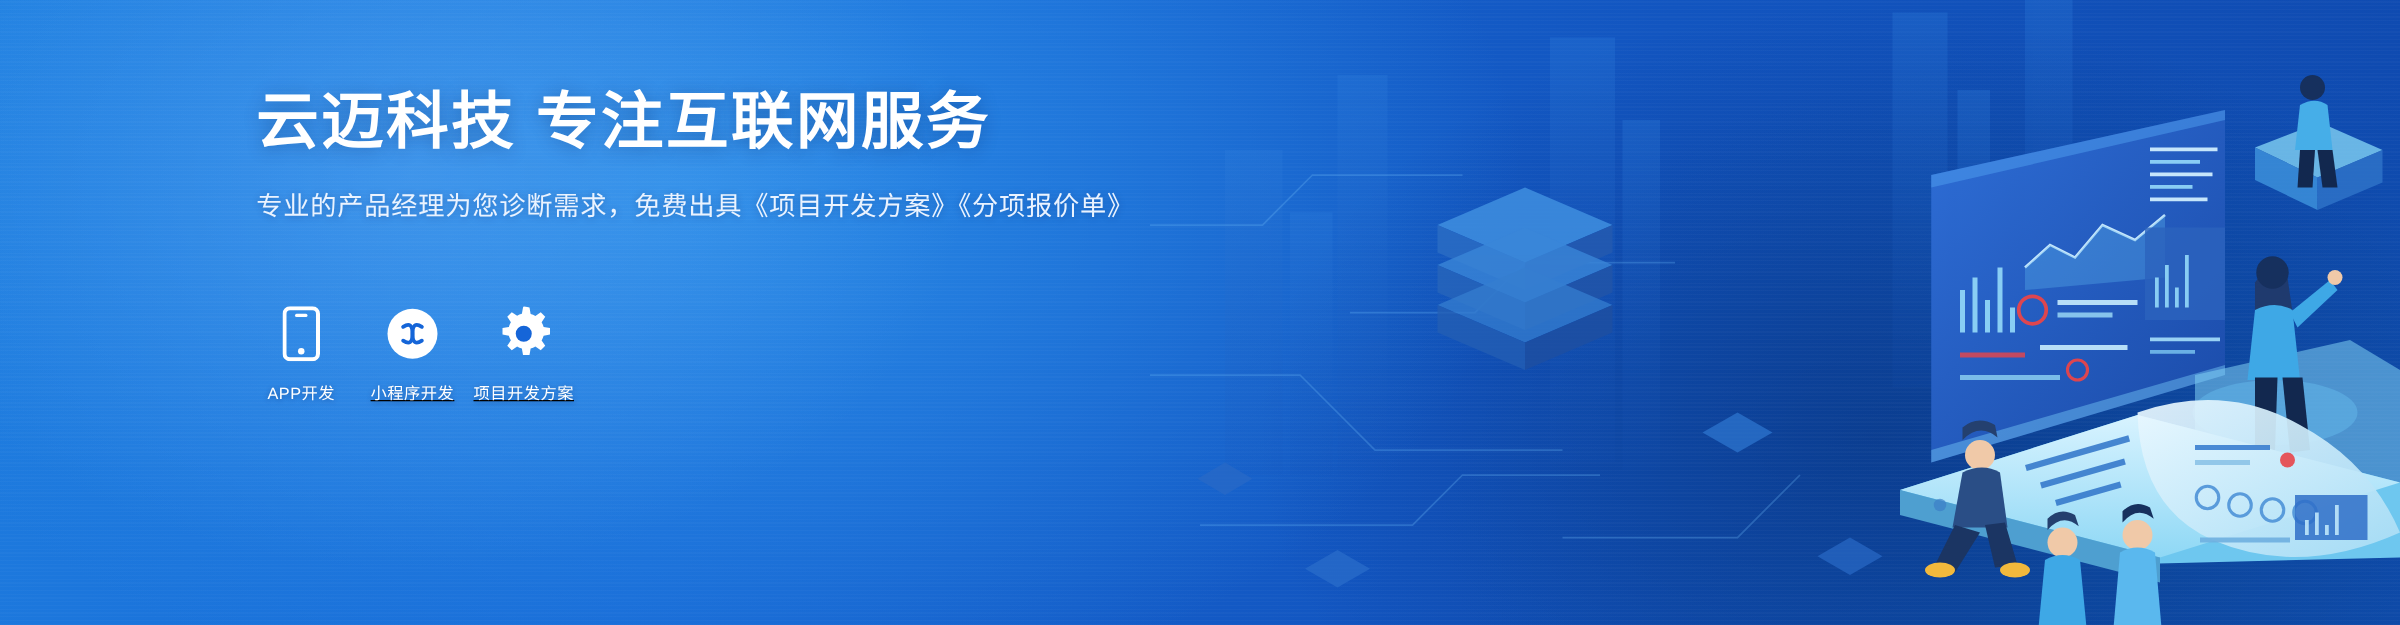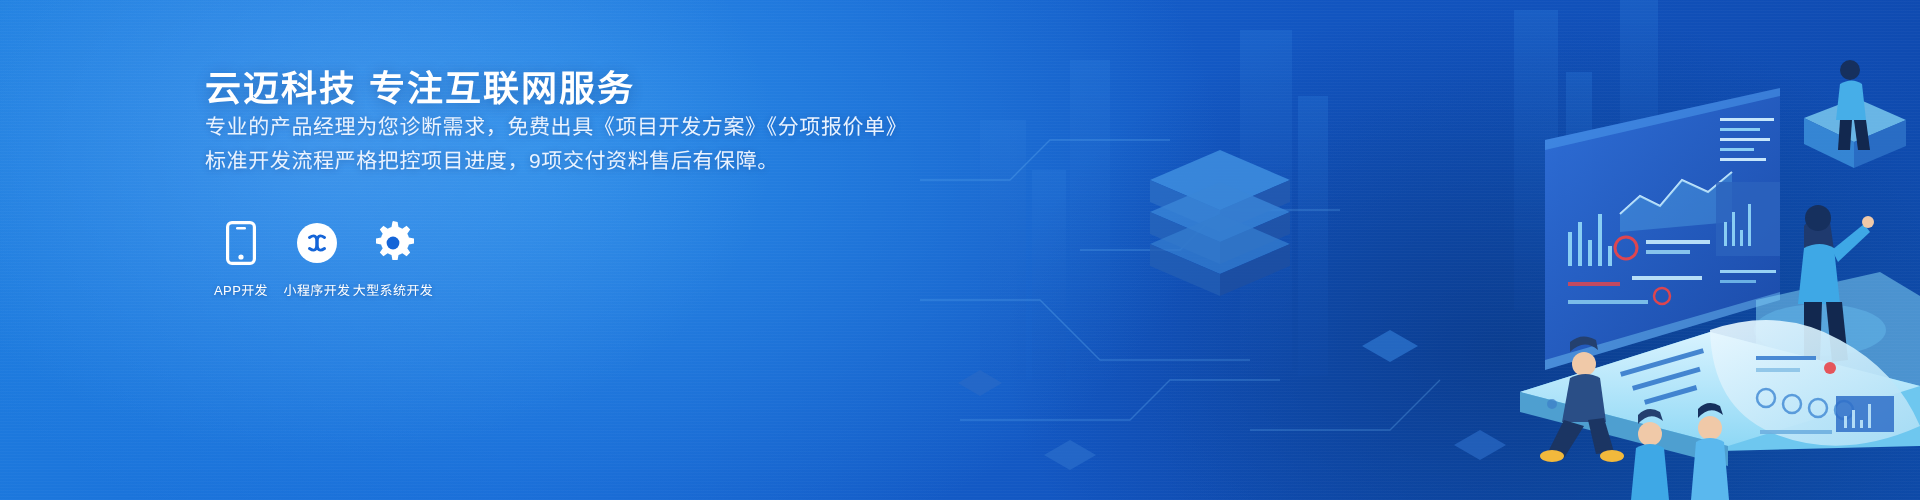--- a/index.html
+++ b/index.html
@@ -32,36 +32,36 @@
   .glow-br {
     position:absolute; right:-80px; bottom:-200px; width:1000px; height:700px;
     background:radial-gradient(ellipse at center, rgba(6,40,110,.45) 0%, rgba(6,40,110,0) 70%);
     pointer-events:none;
   }
 
   
   .copy { position:absolute; left:205px; top:68px; width:700px; }
 
   .headline {
-    font-size:36px; font-weight:bold; color:#ffffff;
+    font-size:50px; font-weight:bold; color:#ffffff;
     letter-spacing:2px; line-height:1.18; white-space:nowrap;
     text-shadow:0 2px 14px rgba(0,30,90,.30);
   }
 
-  .sub { }
+  .sub { margin-top:22px; }
   .sub-line {
     font-size:21px; color:#eaf3ff; line-height:1.62;
     letter-spacing:.6px; white-space:nowrap;
     text-shadow:0 1px 6px rgba(0,30,90,.28);
   }
 
   
-  .services { position:absolute; left:205px; top:220px; display:flex; align-items:center; }
+  .services { position:absolute; left:205px; top:244px; display:flex; align-items:center; }
   .svc { width:72px; display:flex; flex-direction:column; align-items:center; }
-  .svc + .svc { margin-left:4px; }
+  .svc + .svc { margin-left:17px;text-decoration:underline; }
   .svc-icon { height:46px; display:flex; align-items:center; justify-content:center; }
   .svc-icon svg { display:block; }
   .svc-label {
     margin-top:14px; font-size:13px; color:#ffffff; white-space:nowrap;
     letter-spacing:.4px; text-shadow:0 1px 4px rgba(0,30,90,.35);
   }
 
   
   .art { position:absolute; right:0; top:0; width:1000px; height:500px; }
   .art svg { display:block; width:100%; height:100%; }
@@ -261,21 +261,20 @@
         <path d="M920 120 h12 l-2 30 -12 0 z" fill="#12284f"></path>
         <path d="M934 120 h12 l4 30 -12 0 z" fill="#12284f"></path>
       </g>
     </svg>
   </div>
 
   <div class="copy">
     <div class="headline">云迈科技 专注互联网服务</div>
     <div class="sub">
       <div class="sub-line">专业的产品经理为您诊断需求，免费出具《项目开发方案》《分项报价单》</div>
-      <div class="sub-line">标准开发流程严格把控项目进度，9项交付资料售后有保障。</div>
     </div>
   </div>
 
   <div class="services">
 
     <div class="svc">
       <div class="svc-icon">
         <svg width="30" height="44" viewBox="0 0 30 44">
           <rect x="1.6" y="1.6" width="26.8" height="40.8" rx="4.4" fill="none" stroke="#ffffff" stroke-width="3.2"></rect>
           <rect x="10" y="6" width="10" height="2.6" rx="1.3" fill="#ffffff"></rect>
@@ -298,17 +297,17 @@
 
 
 
     <div class="svc">
       <div class="svc-icon">
         <svg width="44" height="44" viewBox="0 0 44 44">
           <path fill="#ffffff" d="M22 0 l4.6 1 .9 5.1 a16 16 0 0 1 3.8 1.6 l4.3 -2.9 3.6 3.6 -2.9 4.3 a16 16 0 0 1 1.6 3.8 l5.1 .9 0 5.2 -5.1 .9 a16 16 0 0 1 -1.6 3.8 l2.9 4.3 -3.6 3.6 -4.3 -2.9 a16 16 0 0 1 -3.8 1.6 l-.9 5.1 -5.2 0 -.9 -5.1 a16 16 0 0 1 -3.8 -1.6 l-4.3 2.9 -3.6 -3.6 2.9 -4.3 a16 16 0 0 1 -1.6 -3.8 l-5.1 -.9 0 -5.2 5.1 -.9 a16 16 0 0 1 1.6 -3.8 l-2.9 -4.3 3.6 -3.6 4.3 2.9 a16 16 0 0 1 3.8 -1.6 l.9 -5.1 z"></path>
           <circle cx="22" cy="22" r="6.4" fill="#1565d8"></circle>
         </svg>
       </div>
-      <div class="svc-label">大型系统开发</div>
+      <div class="svc-label">项目开发方案</div>
     </div>
 
   </div>
 </div>
 
 </body></html>

